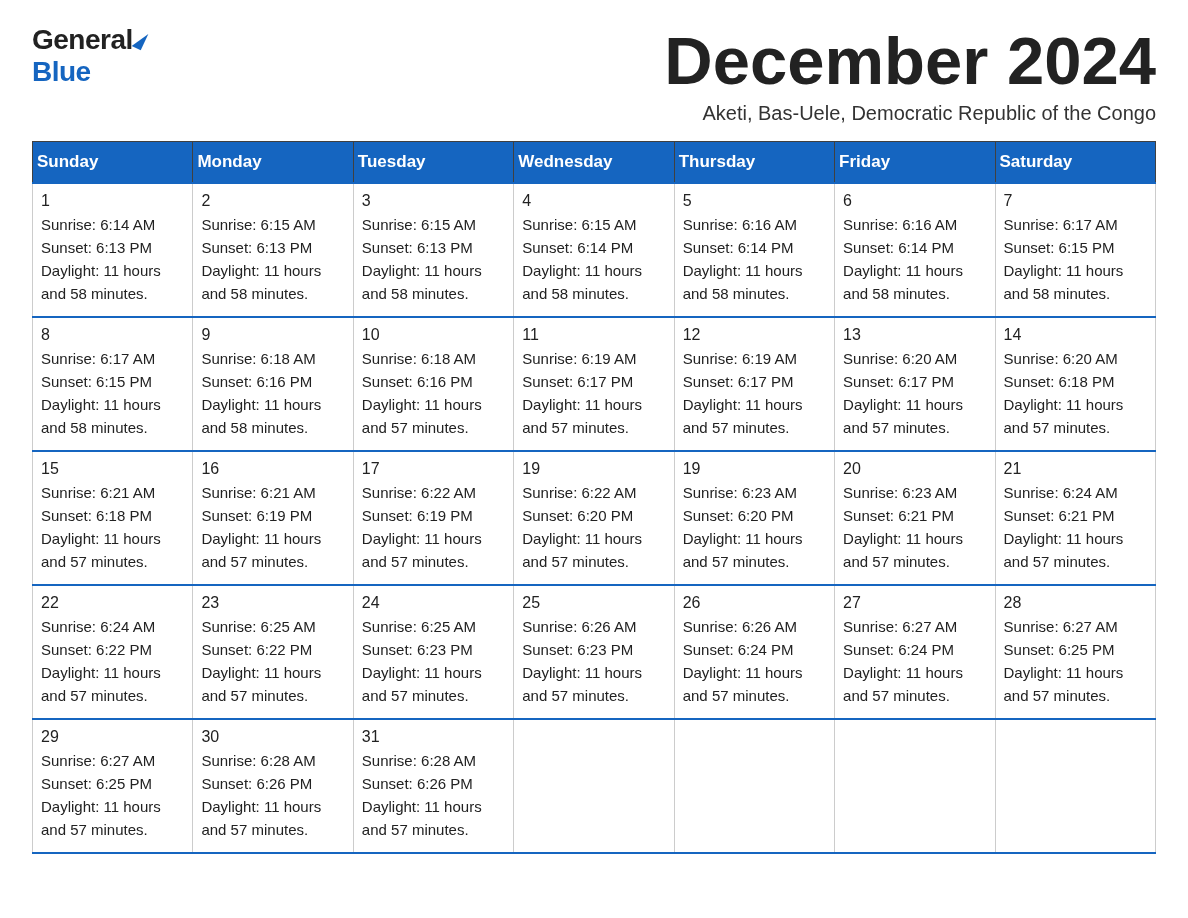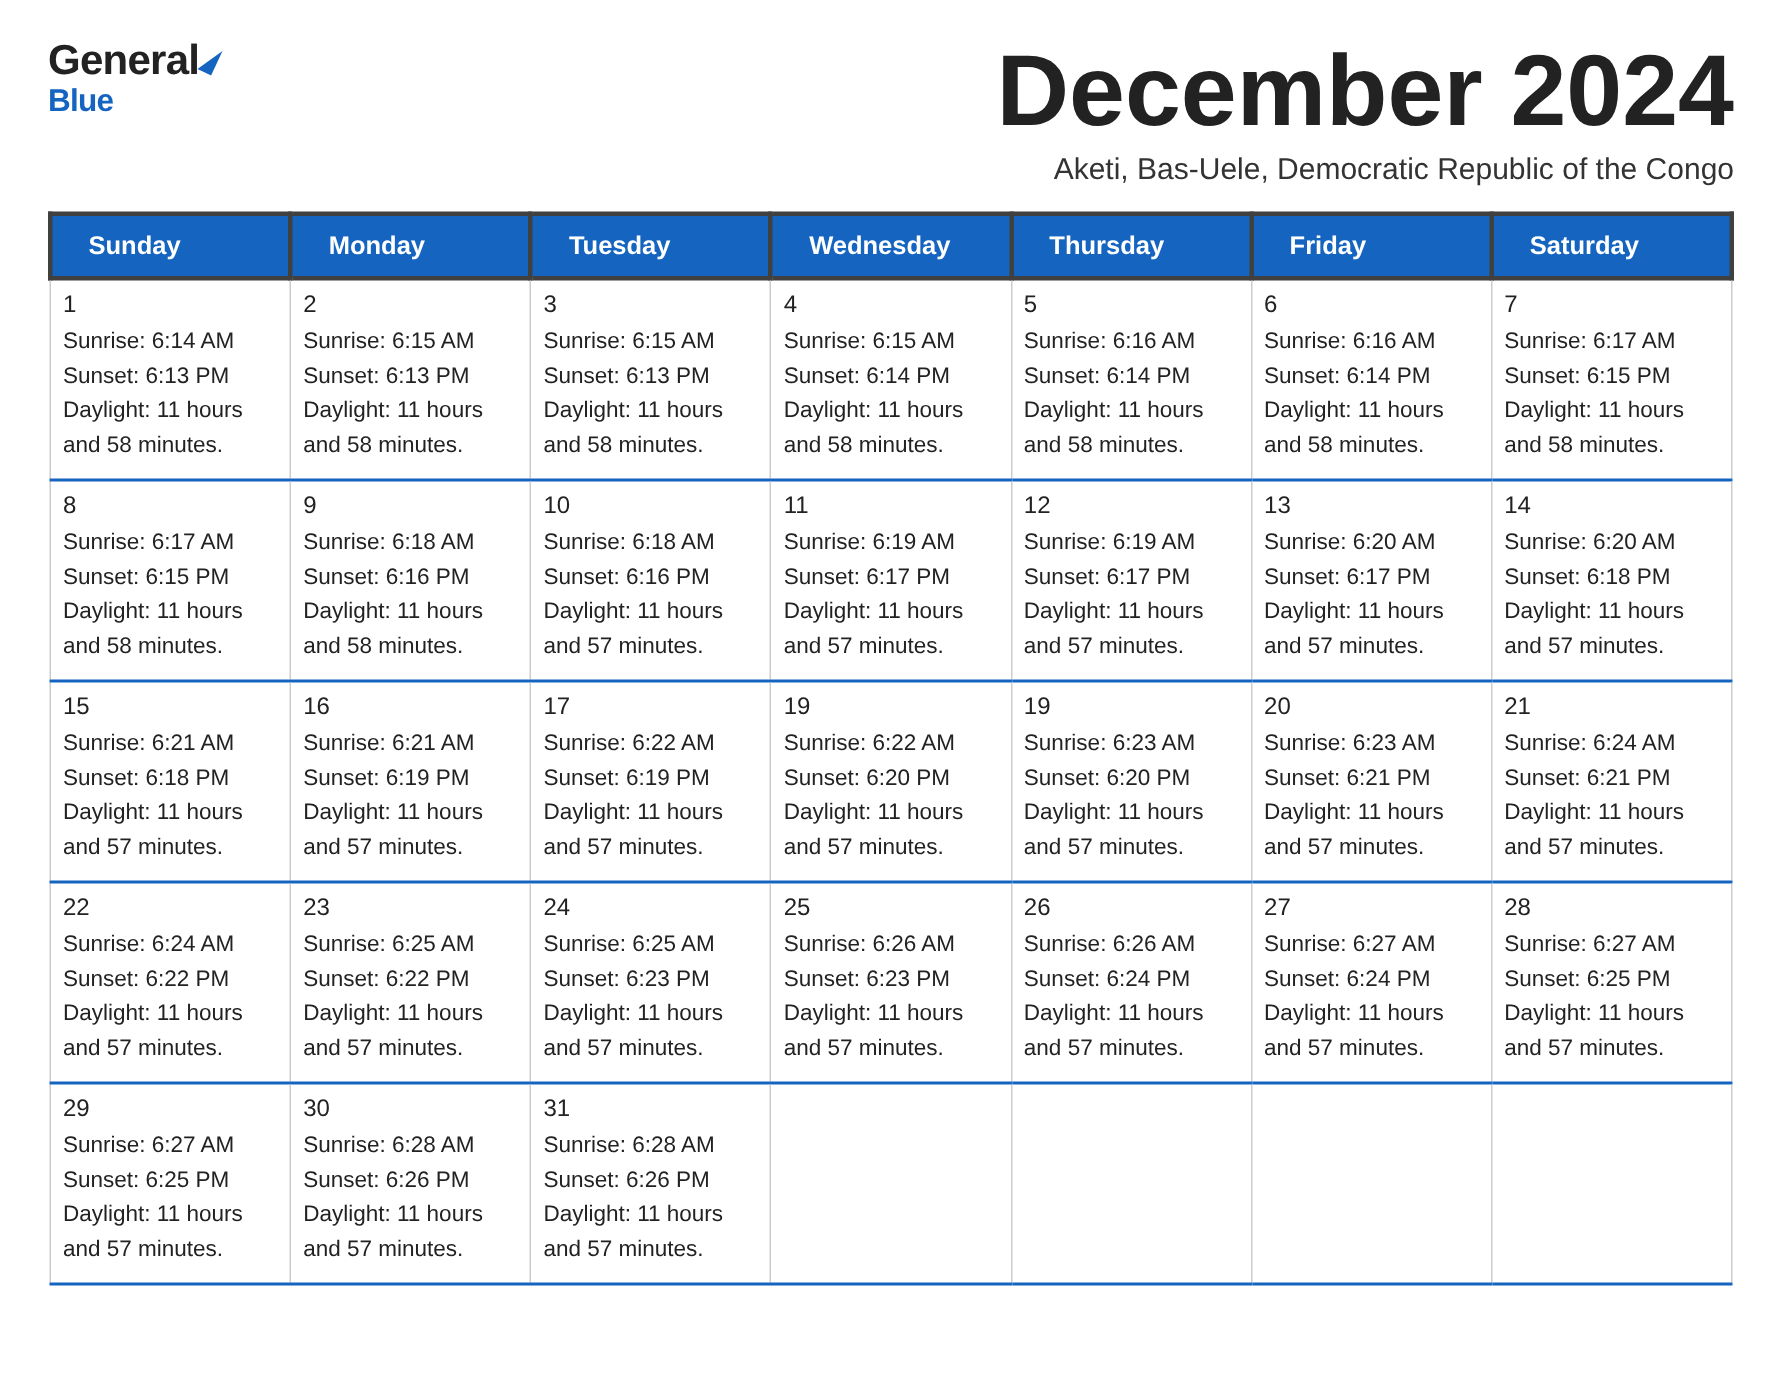--- a/index.html
+++ b/index.html
@@ -22,21 +22,21 @@
       flex-direction: column;
       align-items: flex-start;
     }
     .logo-general {
       font-size: 28px;
       font-weight: bold;
       color: #222;
       letter-spacing: -0.5px;
     }
     .logo-blue {
-      font-size: 21px;
+      font-size: 28px;
       font-weight: bold;
       color: #1565c0;
       letter-spacing: -0.5px;
     }
     .logo-triangle {
       display: inline-block;
       width: 0;
       height: 0;
       border-left: 10px solid transparent;
       border-right: 0px solid transparent;
@@ -66,23 +66,23 @@
     .calendar {
       width: 100%;
       border-collapse: collapse;
       margin-top: 16px;
     }
     .calendar th {
       background: #1565c0;
       color: #fff;
       font-size: 17px;
       font-weight: 600;
-      padding: 10px 24px;
+      padding: 10px 4px;
       text-align: left;
-      border: 3px solid #404040;
+      border: 1px solid #404040;
     }
     .calendar td {
       vertical-align: top;
       padding: 8px 8px 10px 8px;
       border: 1px solid #ccc;
       width: calc(100% / 7);
       font-size: 13px;
       color: #222;
       background: #fff;
       min-height: 90px;

